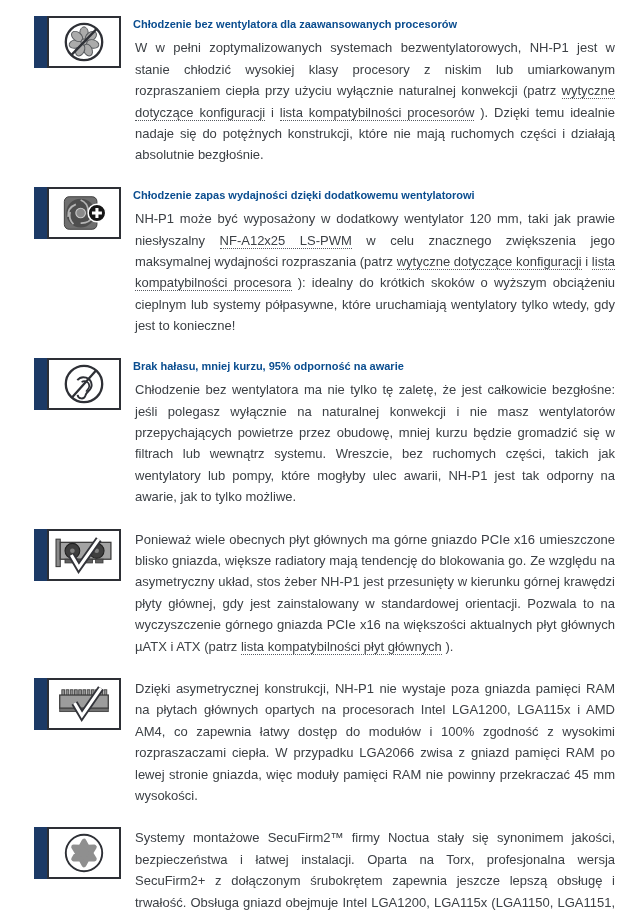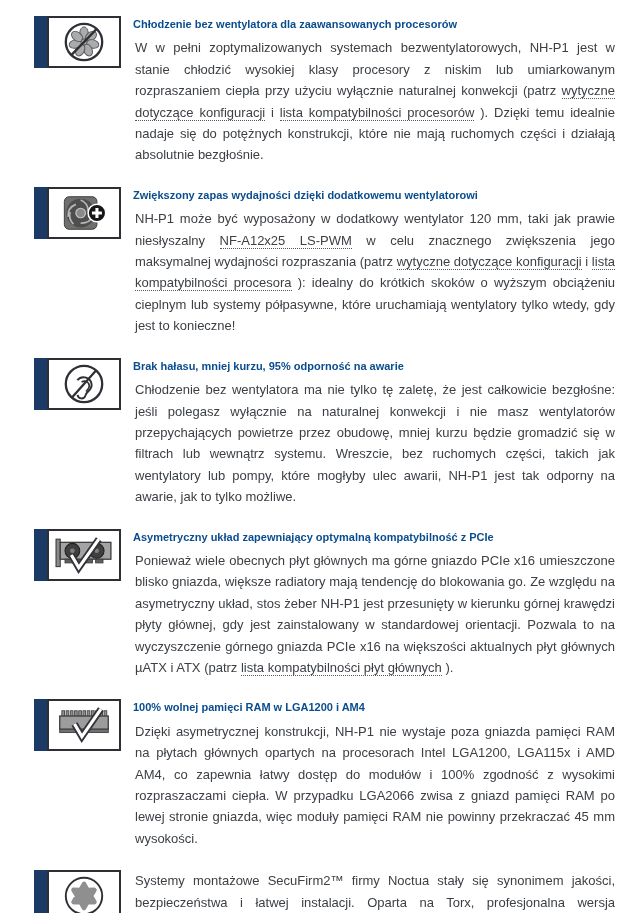--- a/index.html
+++ b/index.html
@@ -109,21 +109,21 @@
       <path d="M7.5 28 q-1 -9.5 8 -13"></path>
       <path d="M13 35.5 q-5.5 -5 -3.5 -12.5"></path>
     </g>
     <circle cx="20.5" cy="24" r="5" fill="#8a8a8a" stroke="#c9c9c9" stroke-width="1.2"></circle>
     <circle cx="37.5" cy="24" r="9.2" fill="#161616" stroke="#ffffff" stroke-width="1.6"></circle>
     <path d="M37.5 18.8 V29.2 M32.3 24 H42.7" stroke="#ffffff" stroke-width="3.2"></path>
   </svg>
           </div>
     </div>
     <div class="text-col">
-      <h3 class="heading">Zwiększony zapas wydajności dzięki dodatkowemu wentylatorowi</h3>
+      <h3 class="heading">Chłodzenie zapas wydajności dzięki dodatkowemu wentylatorowi</h3>
       <p class="body"><span>NH-P1 może być wyposażony w dodatkowy wentylator 120 mm, taki jak prawie niesłyszalny </span><span class="link">NF-A12x25 LS-PWM</span><span> w celu znacznego zwiększenia jego maksymalnej wydajności rozpraszania (patrz </span><span class="link">wytyczne dotyczące konfiguracji</span><span> i </span><span class="link">lista kompatybilności procesora</span><span> ): idealny do krótkich skoków o wyższym obciążeniu cieplnym lub systemy półpasywne, które uruchamiają wentylatory tylko wtedy, gdy jest to konieczne!</span></p>
     </div>
   </div>
 
   <div class="section">
     <div class="icon-block">
       <div class="navy-bar"></div>
       <div class="icon-frame">
             <svg width="46" height="46" viewBox="0 0 48 48">
     <circle cx="24" cy="24" r="19" fill="none" stroke="#2e3036" stroke-width="2.4"></circle>
@@ -151,21 +151,20 @@
     <circle cx="17" cy="14" r="7" fill="#3f3f3f" stroke="#222222"></circle>
     <circle cx="40" cy="14" r="7" fill="#3f3f3f" stroke="#222222"></circle>
     <circle cx="17" cy="14" r="2.2" fill="#808080"></circle>
     <circle cx="40" cy="14" r="2.2" fill="#808080"></circle>
     <path d="M16 18 L23 30 L42 3" fill="none" stroke="#33343a" stroke-width="6.5"></path>
     <path d="M16 18 L23 30 L42 3" fill="none" stroke="#ffffff" stroke-width="3"></path>
   </svg>
           </div>
     </div>
     <div class="text-col">
-      <h3 class="heading">Asymetryczny układ zapewniający optymalną kompatybilność z PCIe</h3>
       <p class="body"><span>Ponieważ wiele obecnych płyt głównych ma górne gniazdo PCIe x16 umieszczone blisko gniazda, większe radiatory mają tendencję do blokowania go. Ze względu na asymetryczny układ, stos żeber NH-P1 jest przesunięty w kierunku górnej krawędzi płyty głównej, gdy jest zainstalowany w standardowej orientacji. Pozwala to na wyczyszczenie górnego gniazda PCIe x16 na większości aktualnych płyt głównych µATX i ATX (patrz </span><span class="link">lista kompatybilności płyt głównych</span><span> ).</span></p>
     </div>
   </div>
 
   <div class="section">
     <div class="icon-block">
       <div class="navy-bar"></div>
       <div class="icon-frame">
             <svg width="60" height="38" viewBox="0 0 56 36">
     <g fill="#8f8f8f" stroke="#3f3f3f" stroke-width="0.8">
@@ -183,21 +182,20 @@
     </g>
     <rect x="5" y="9.5" width="46" height="12.5" fill="#9c9c9c" stroke="#3a3a3a" stroke-width="1.2"></rect>
     <rect x="5" y="22" width="46" height="3.2" fill="#707070" stroke="#3a3a3a" stroke-width="0.8"></rect>
     <rect x="21" y="21.8" width="3" height="3.8" fill="#ffffff"></rect>
     <path d="M19 17 L26 29 L44 3" fill="none" stroke="#33343a" stroke-width="6.5"></path>
     <path d="M19 17 L26 29 L44 3" fill="none" stroke="#ffffff" stroke-width="3"></path>
   </svg>
           </div>
     </div>
     <div class="text-col">
-      <h3 class="heading">100% wolnej pamięci RAM w LGA1200 i AM4</h3>
       <p class="body"><span>Dzięki asymetrycznej konstrukcji, NH-P1 nie wystaje poza gniazda pamięci RAM na płytach głównych opartych na procesorach Intel LGA1200, LGA115x i AMD AM4, co zapewnia łatwy dostęp do modułów i 100% zgodność z wysokimi rozpraszaczami ciepła. W przypadku LGA2066 zwisa z gniazd pamięci RAM po lewej stronie gniazda, więc moduły pamięci RAM nie powinny przekraczać 45 mm wysokości.</span></p>
     </div>
   </div>
 
   <div class="section">
     <div class="icon-block">
       <div class="navy-bar"></div>
       <div class="icon-frame">
             <svg width="46" height="46" viewBox="0 0 48 48">
     <circle cx="24" cy="24" r="19" fill="none" stroke="#2e3036" stroke-width="2"></circle>

